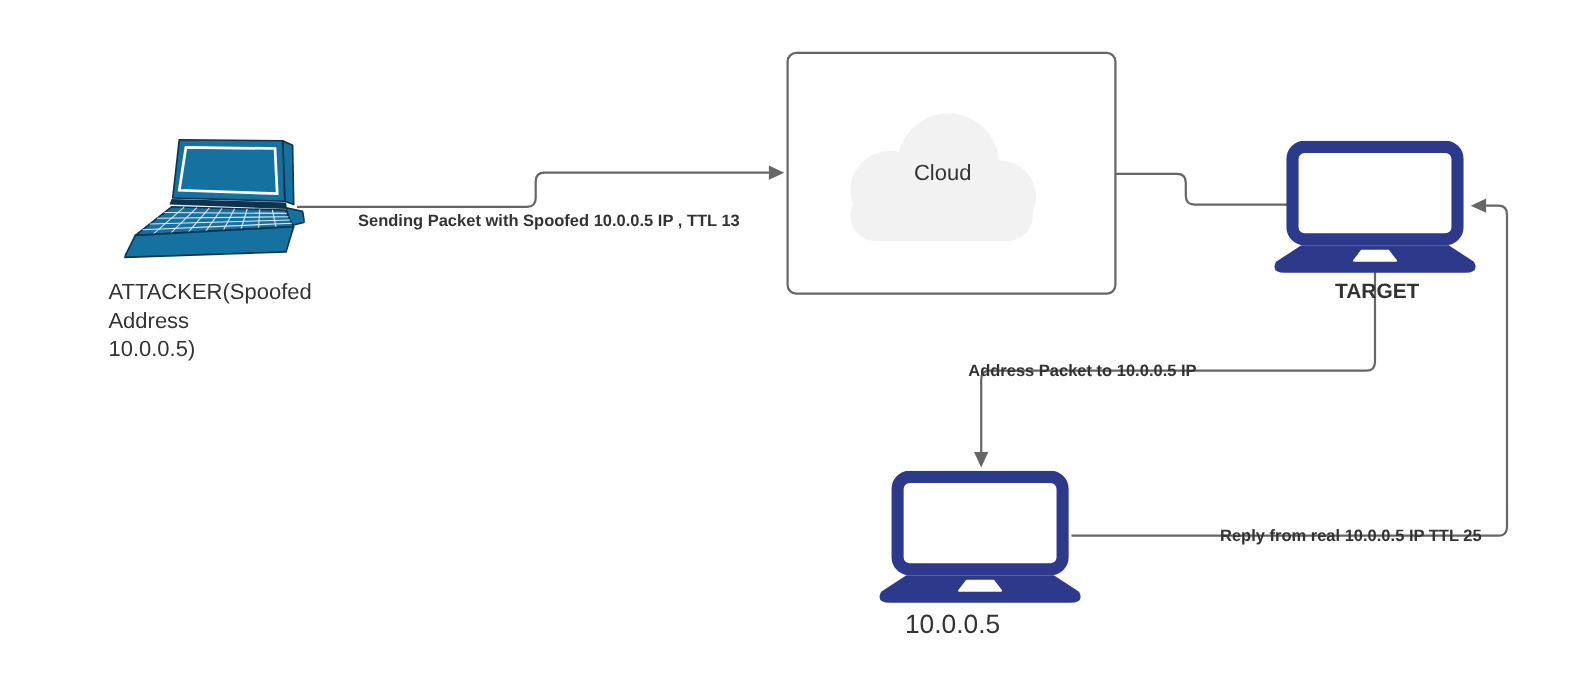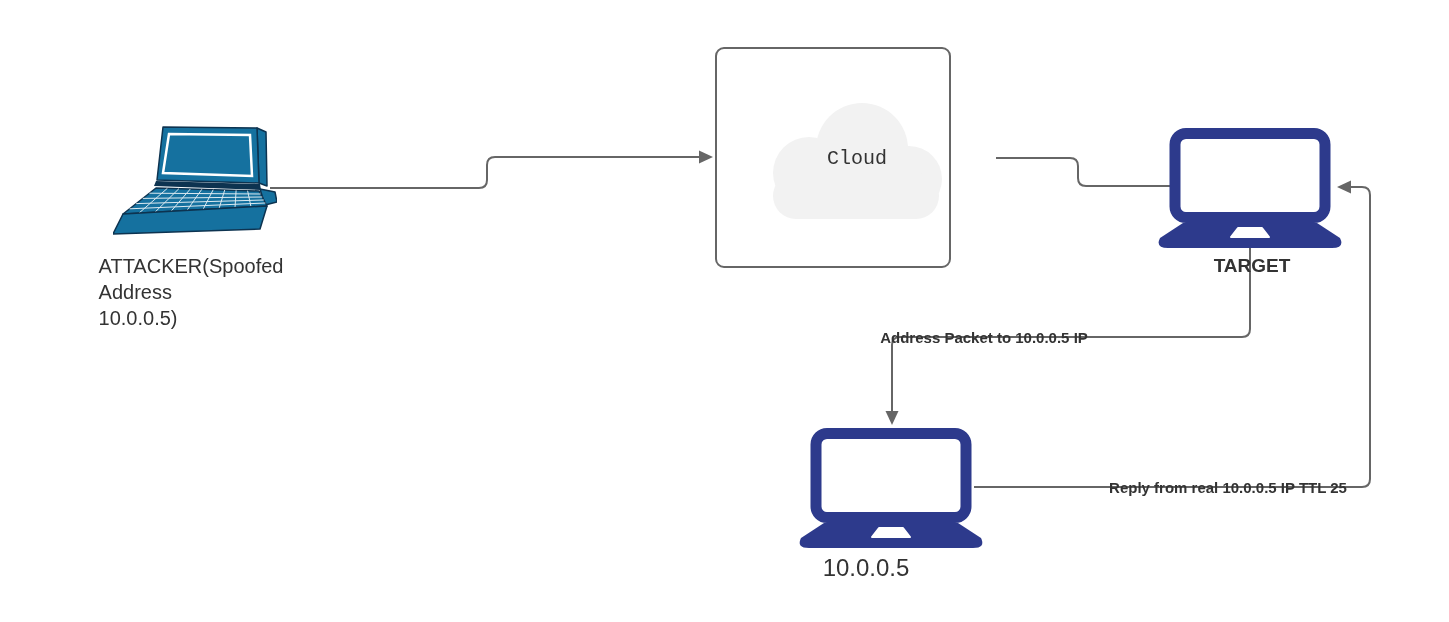--- a/index.html
+++ b/index.html
@@ -21,22 +21,22 @@
   .connectors{position:absolute;left:0;top:0;width:1449px;height:622px;}
   .edge{fill:none;stroke:var(--line);stroke-width:2;}
   .arrow{fill:var(--line);stroke:none;}
 
   .node{position:absolute;}
   .node-attacker{left:113px;top:126px;width:164px;height:111px;}
   .node-target{left:1154px;top:128px;width:192px;height:121px;}
   .node-host{left:795px;top:428px;width:192px;height:121px;}
 
   .cloud-box{
-    position:absolute;left:715px;top:47px;width:236px;height:221px;
-    border:2px solid var(--line);border-radius:9px;background:#fff;font-family:Liberation Mono, monospace;
+    position:absolute;left:715px;top:47px;width:300px;height:221px;
+    border:2px solid var(--line);border-radius:9px;background:#fff;
   }
   .cloud-shape{position:absolute;left:40px;top:52px;}
   .cloud-puff{fill:var(--cloud-fill);}
   .cloud-label{
     position:absolute;left:140px;top:98px;transform:translateX(-50%);
     font-size:20px;color:var(--text);white-space:nowrap;
   }
 
   .label{position:absolute;color:var(--text);}
   .attacker-label{
@@ -151,16 +151,17 @@
 
   <div class="node node-host">
     <svg width="192" height="121" viewBox="0 0 192 121">
       <rect class="lt-screen" x="21" y="5.5" width="150" height="84" rx="11"></rect>
       <path class="lt-base" d="M29,95 H163 L186,110 Q191,120 178,120 H14 Q1,120 6,110 Z"></path>
       <path class="lt-notch" d="M84,100 h24 l7,9 h-38 Z"></path>
     </svg>
   </div>
   <div class="label host-label">10.0.0.5</div>
 
+  <div class="edge-label edge-label-1">Sending Packet with Spoofed 10.0.0.5 IP , TTL 13</div>
   <div class="edge-label edge-label-2">Address Packet to 10.0.0.5 IP</div>
   <div class="edge-label edge-label-3">Reply from real 10.0.0.5 IP TTL 25</div>
 
 </div>
 
 </body></html>

